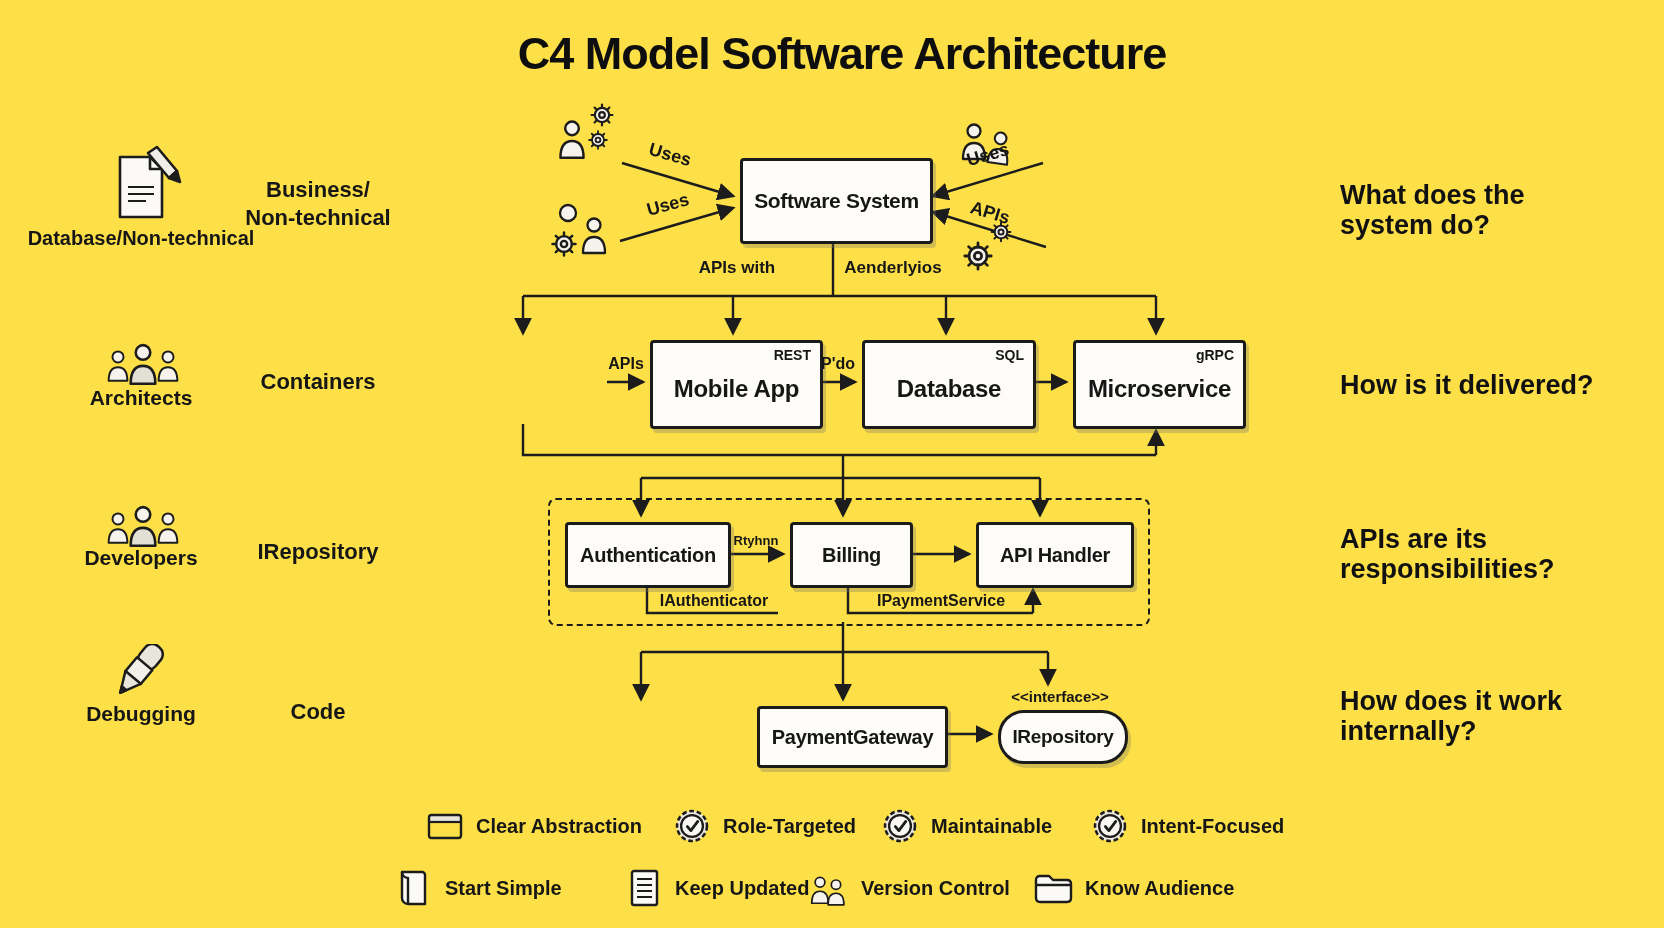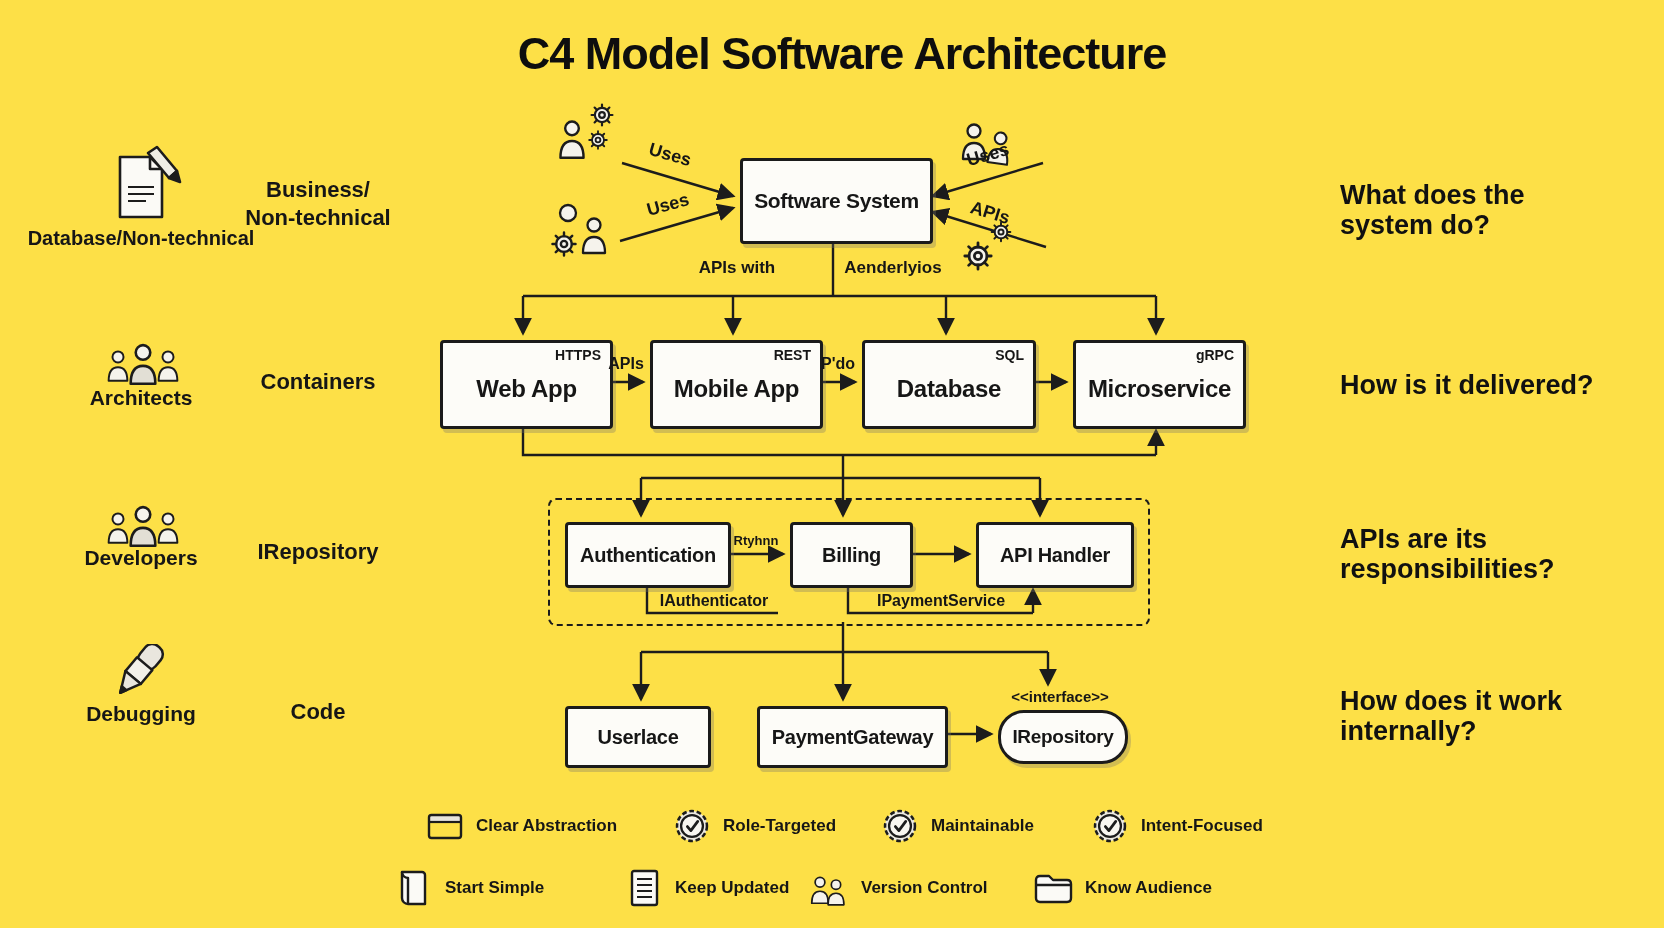--- a/index.html
+++ b/index.html
@@ -11,21 +11,21 @@
   .box{position:absolute;background:#fdfcf8;border:3px solid #1b1b1b;border-radius:4px;
     box-shadow:3px 4px 0 rgba(120,115,105,.32);display:flex;align-items:center;justify-content:center;
     font-weight:700;letter-spacing:-0.3px;}
   .pill{border-radius:26px;}
   .tag{position:absolute;top:4px;right:9px;font-size:14px;font-weight:700;letter-spacing:0;}
   .lbl{position:absolute;font-weight:700;white-space:nowrap;transform:translate(-50%,-50%);}
   .dashedbox{position:absolute;border:2.5px dashed #1b1b1b;border-radius:8px;}
   .caption{position:absolute;font-weight:700;text-align:center;transform:translate(-50%,-50%);white-space:nowrap;}
   .question{position:absolute;font-weight:700;font-size:27px;line-height:30px;color:#111;}
   .legend-item{position:absolute;display:inline-flex;align-items:center;gap:11px;
-    font-weight:700;font-size:17px;white-space:nowrap;}
+    font-weight:700;font-size:20px;white-space:nowrap;}
   svg{display:block;}
   .wires{position:absolute;left:0;top:0;}
 </style>
 </head>
 <body>
 
 <div class="canvas">
 
   <svg width="0" height="0" style="position:absolute">
     <defs>
@@ -194,24 +194,20 @@
   </div>
 
   <div class="lbl" style="left:670px;top:155px;font-size:18px;transform:translate(-50%,-50%) rotate(16deg);">Uses</div>
   <div class="lbl" style="left:668px;top:205px;font-size:18px;transform:translate(-50%,-50%) rotate(-15deg);">Uses</div>
   <div class="lbl" style="left:988px;top:155px;font-size:18px;transform:translate(-50%,-50%) rotate(-16deg);">Uses</div>
   <div class="lbl" style="left:990px;top:213px;font-size:18px;transform:translate(-50%,-50%) rotate(17deg);">APIs</div>
 
   <div class="lbl" style="left:737px;top:268px;font-size:17px;">APIs with</div>
   <div class="lbl" style="left:893px;top:268px;font-size:17px;">Aenderlyios</div>
 
-  <div class="box" style="left:440px;top:340px;width:167px;height:83px;font-size:24px;">
-    <span class="tag">HTTPS</span>
-    <span style="margin-top:8px;">Web App</span>
-  </div>
   <div class="box" style="left:650px;top:340px;width:167px;height:83px;font-size:24px;">
     <span class="tag">REST</span>
     <span style="margin-top:8px;">Mobile App</span>
   </div>
   <div class="box" style="left:862px;top:340px;width:168px;height:83px;font-size:24px;">
     <span class="tag">SQL</span>
     <span style="margin-top:8px;">Database</span>
   </div>
   <div class="box" style="left:1073px;top:340px;width:167px;height:83px;font-size:24px;">
     <span class="tag">gRPC</span>
@@ -230,23 +226,20 @@
     <span>Authentication</span>
   </div>
   <div class="box" style="left:976px;top:522px;width:152px;height:60px;font-size:20px;">
     <span>API Handler</span>
   </div>
 
   <div class="lbl" style="left:756px;top:540px;font-size:13px;">Rtyhnn</div>
   <div class="lbl" style="left:714px;top:601px;font-size:16px;">IAuthenticator</div>
   <div class="lbl" style="left:941px;top:601px;font-size:16px;">IPaymentService</div>
 
-  <div class="box" style="left:565px;top:706px;width:140px;height:56px;font-size:20px;">
-    <span>Userlace</span>
-  </div>
   <div class="box" style="left:757px;top:706px;width:185px;height:56px;font-size:20px;">
     <span>PaymentGateway</span>
   </div>
   <div class="lbl" style="left:1060px;top:696px;font-size:15px;">&lt;&lt;interface&gt;&gt;</div>
   <div class="box pill" style="left:998px;top:710px;width:124px;height:48px;font-size:19px;">
     <span>IRepository</span>
   </div>
 
   <div class="legend-item" style="left:425px;top:806px;">
     <svg width="40" height="40" viewBox="0 0 40 40">

